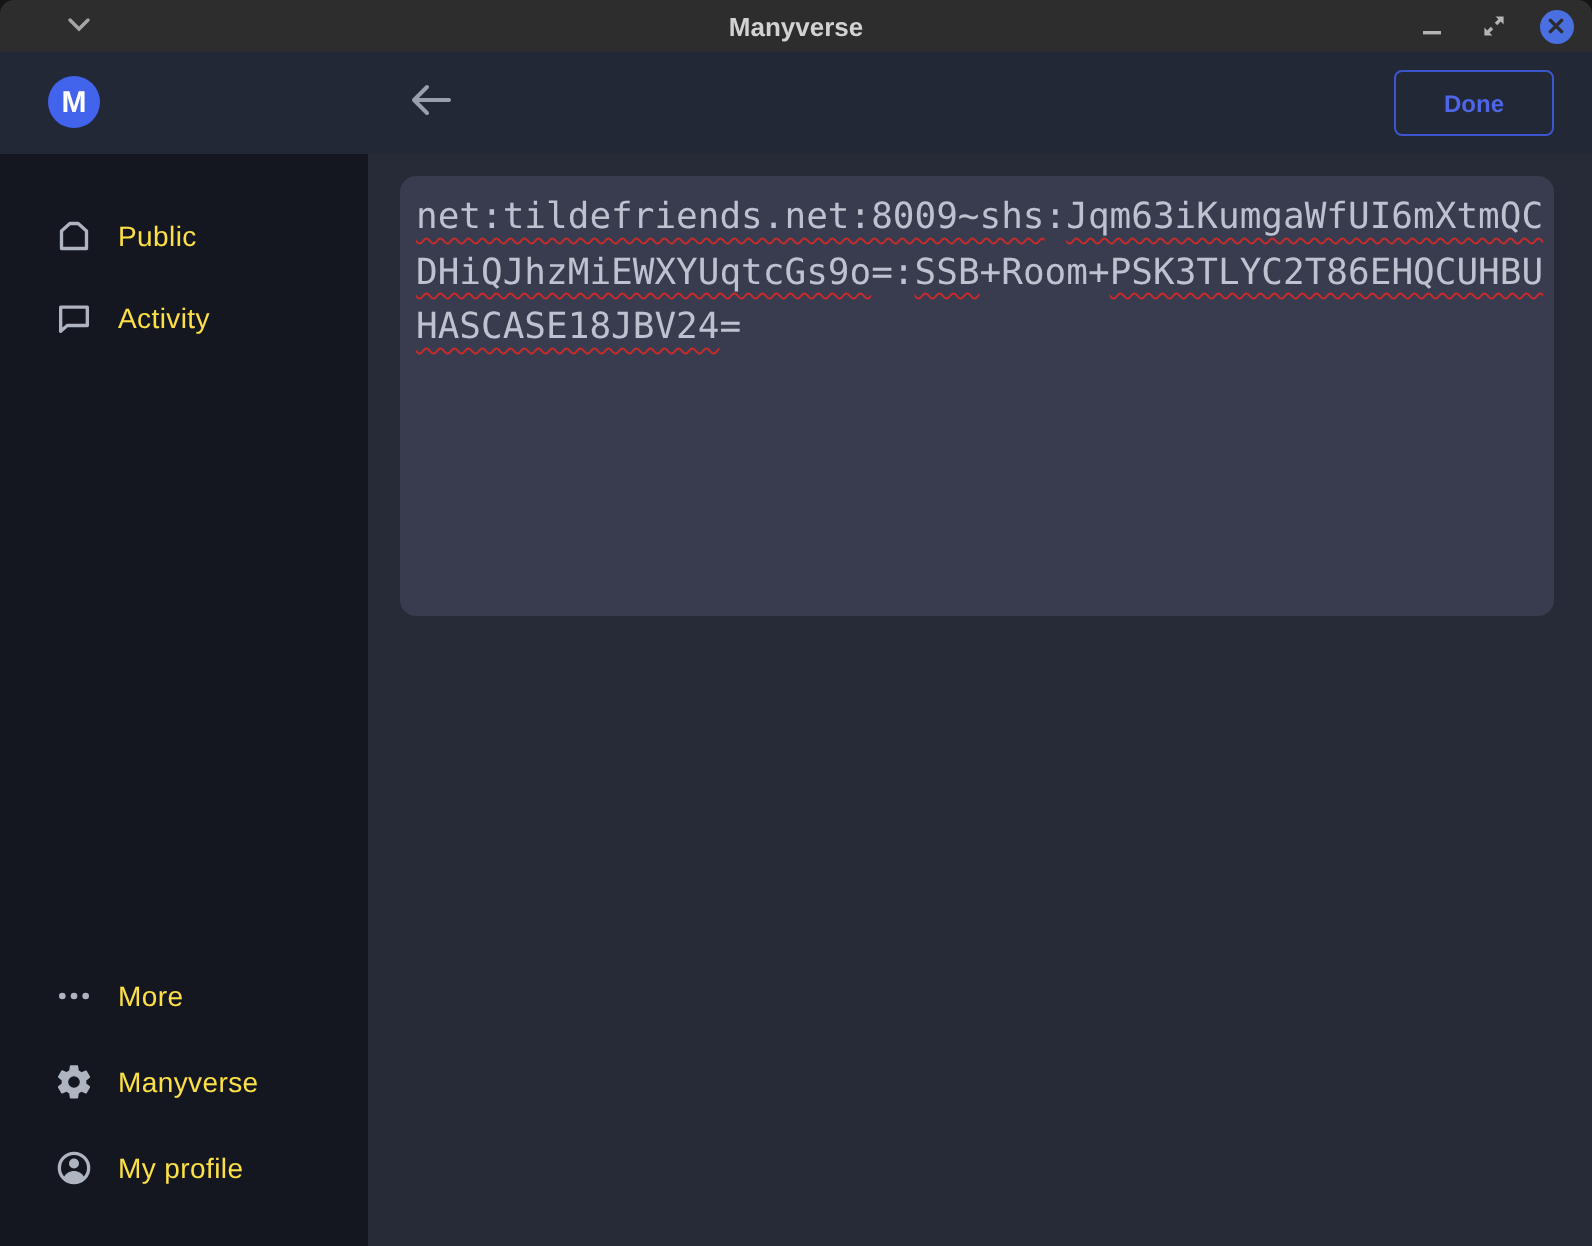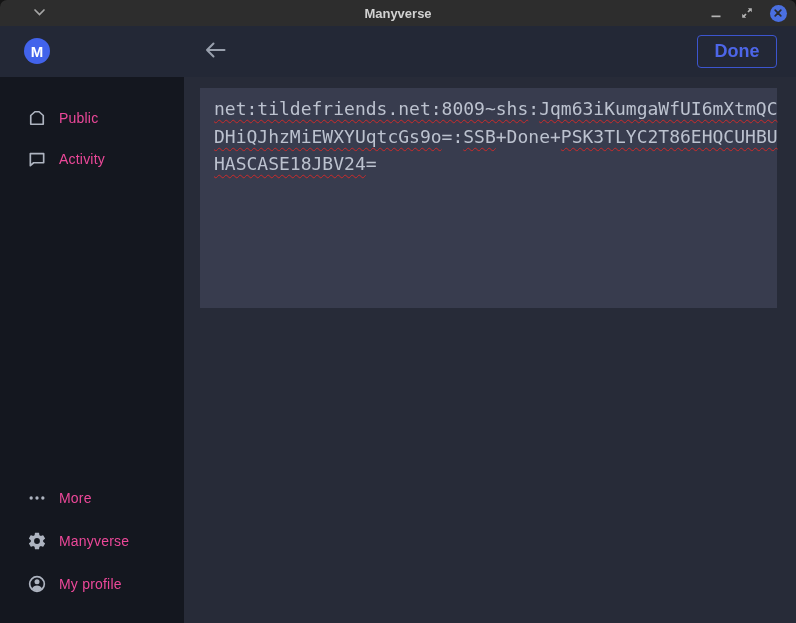--- a/index.html
+++ b/index.html
@@ -23,38 +23,38 @@
 
   
   .appheader { flex:0 0 51px; background:#232836; position:relative; }
   .logo { position:absolute; left:24px; top:12px; width:26px; height:26px; border-radius:50%;
           background:var(--accent); color:#fff; font-weight:bold; font-size:15px;
           display:flex; align-items:center; justify-content:center; }
   .back-btn { position:absolute; left:204px; top:15px; width:24px; height:20px;
               color:#99a0ad; cursor:pointer; line-height:0; }
   .done-btn { position:absolute; right:19px; top:9px; width:80px; height:33px;
               background:transparent; border:1px solid #3c55cf; border-radius:4px;
-              color:#4d66e8; font-size:18px; font-weight:bold; cursor:pointer;
+              color:#4d66e8; font-size:12px; font-weight:bold; cursor:pointer;
               font-family:"Liberation Sans",sans-serif; }
 
   
   .app-body { flex:1; display:flex; min-height:0; }
   .sidebar { flex:0 0 184px; background:#14171f; display:flex; flex-direction:column;
              padding-top:20px; padding-bottom:18px; }
   .nav-item { height:41px; display:flex; align-items:center; padding-left:27px; cursor:pointer; }
   .nav-bottom .nav-item { height:43px;align-items:center; }
   .nav-icon { width:20px; height:20px; color:#aeb4c0; display:flex; align-items:center; }
   .nav-icon svg { width:20px; height:20px; }
-  .nav-label { margin-left:12px; color:#ec4899; font-size:14px; font-weight:500; letter-spacing:.2px; }
+  .nav-label { margin-left:12px; color:#fde047; font-size:14px; font-weight:500; letter-spacing:.2px; }
   .nav-item.active .nav-icon, .nav-item.active .nav-label { color:var(--active); }
   .nav-bottom { margin-top:auto; }
 
   .main { flex:1; background:#272b38; position:relative; }
   .invite-panel { position:absolute; left:16px; top:11px; width:577px; height:220px;
-                  background:var(--panel); border-radius:0; padding:7px 6px 0 14px;
+                  background:var(--panel); border-radius:8px; padding:7px 6px 0 8px;
                   font-family:"DejaVu Sans Mono",monospace; font-size:18px; line-height:27.5px;
                   color:#bcc2cf; cursor:text; }
   .code-line { white-space:pre; }
   .miss { text-decoration:underline; text-decoration-style:wavy;
           text-decoration-color:var(--underline); text-decoration-thickness:1px;
           text-underline-offset:4px; text-decoration-skip-ink:none; }
 </style>
 </head>
 <body>
 
@@ -146,19 +146,19 @@
                 <path d="M12 13.8 C9.4 13.8 7.2 15.1 5.9 17.4 C7.5 19.3 9.6 20.4 12 20.4 C14.4 20.4 16.5 19.3 18.1 17.4 C16.8 15.1 14.6 13.8 12 13.8 Z" fill="currentColor"></path>
               </svg>
             </span>
             <span class="nav-label">My profile</span>
           </div>
         </div>
     </div>
     <div class="main">
       <div class="invite-panel" id="invite-panel">
           <div class="code-line"><span class="miss">net:tildefriends.net:8009~shs</span><span>:</span><span class="miss">Jqm63iKumgaWfUI6mXtmQC</span></div>
-          <div class="code-line"><span class="miss">DHiQJhzMiEWXYUqtcGs9o</span><span>=:</span><span class="miss">SSB</span><span>+Done+</span><span class="miss">PSK3TLYC2T86EHQCUHBU</span></div>
+          <div class="code-line"><span class="miss">DHiQJhzMiEWXYUqtcGs9o</span><span>=:</span><span class="miss">SSB</span><span>+Room+</span><span class="miss">PSK3TLYC2T86EHQCUHBU</span></div>
           <div class="code-line"><span class="miss">HASCASE18JBV24</span><span>=</span></div>
         </div>
     </div>
   </div>
 
 </div>
 
 </body></html>

